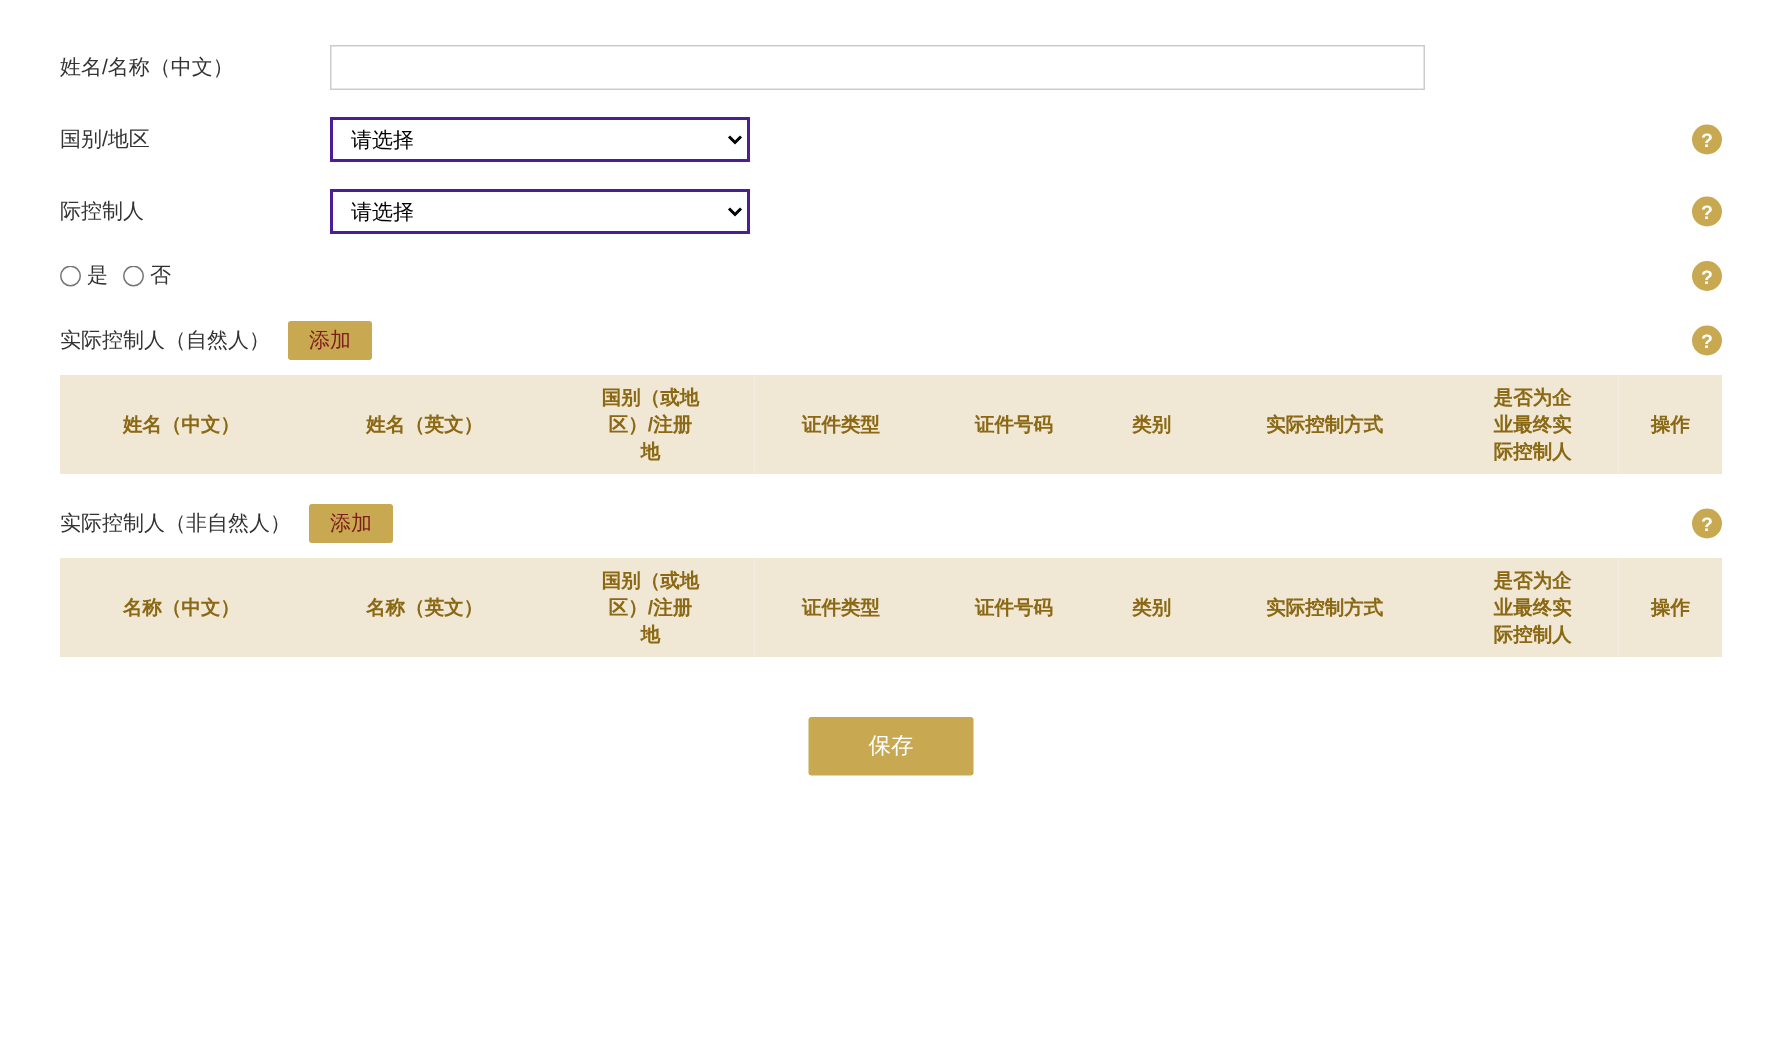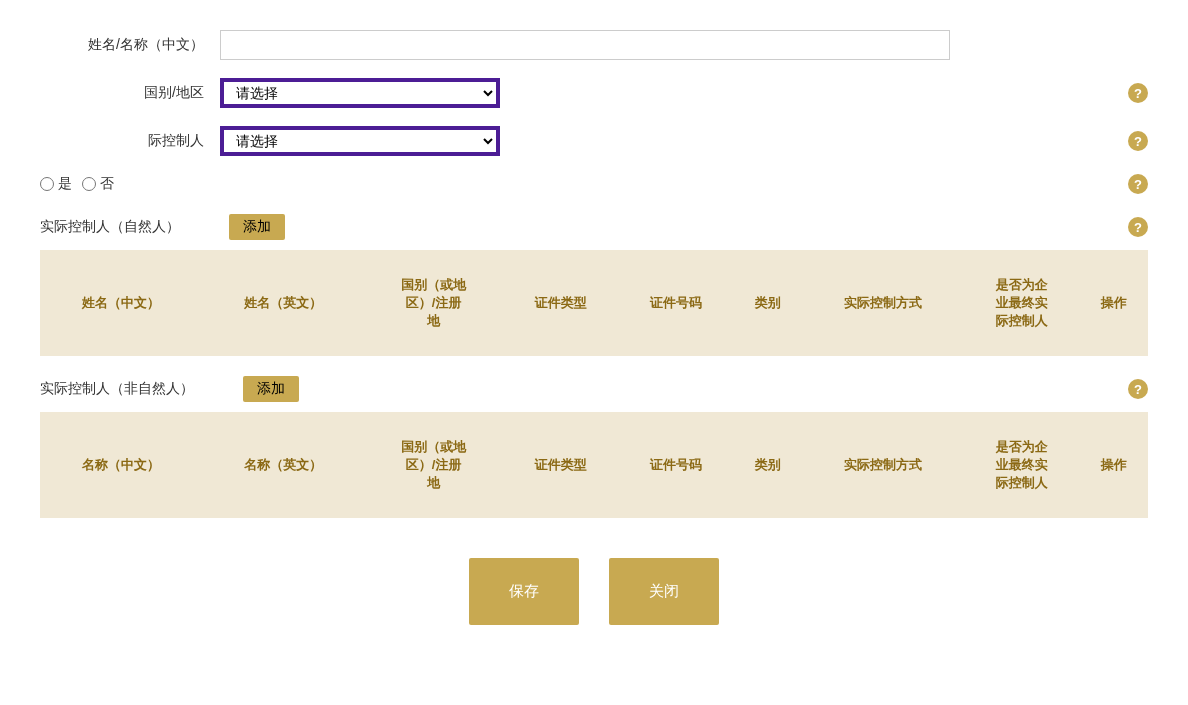--- a/index.html
+++ b/index.html
@@ -17,41 +17,41 @@
 
     .form-row {
       display: flex;
       align-items: center;
       margin-bottom: 18px;
       position: relative;
     }
 
     .form-label {
       width: 180px;
-      text-align: right;
+      text-align: left;
       padding-right: 16px;
       color: #333;
       font-size: 14px;
       flex-shrink: 0;
     }
 
     .form-input {
       flex: 1;
       max-width: 730px;
       height: 30px;
       border: 1px solid #ccc;
       padding: 0 8px;
       font-size: 14px;
       outline: none;
     }
 
     .form-select {
       width: 280px;
       height: 30px;
-      border: 4px solid #4c1d95;
+      border: 2px solid #4c1d95;
       padding: 0 8px;
       font-size: 14px;
       background: #fff;
       appearance: auto;
       outline: none;
     }
 
     .help-icon {
       width: 20px;
       height: 20px;
@@ -87,32 +87,31 @@
       cursor: pointer;
     }
 
     
     .section-header {
       display: flex;
       align-items: center;
       margin-bottom: 10px;
       margin-top: 20px;
       position: relative;
-      gap: 37px;
     }
 
     .section-title {
       font-size: 14px;
       color: #333;
       margin-right: 12px;
     }
 
     .add-btn {
       background: #c8a951;
-      color: #000000;
+      color: #7f1d1d;
       border: none;
       padding: 4px 14px;
       font-size: 14px;
       cursor: pointer;
       border-radius: 2px;
       font-family: inherit;
     }
 
     .section-help {
       width: 20px;
@@ -134,38 +133,38 @@
       width: 100%;
       border-collapse: collapse;
       margin-bottom: 20px;
     }
 
     .data-table th {
       background: #f0e8d5;
       color: #8b6914;
       font-size: 13px;
       font-weight: bold;
-      padding: 26px 6px;
+      padding: 6px 6px;
       text-align: center;
       border: none;
     }
 
     
     .bottom-buttons {
       display: flex;
       justify-content: center;
       gap: 30px;
       margin-top: 40px;
     }
 
     .action-btn {
       background: #c8a951;
       color: #fff;
       border: none;
-      padding: 24px 40px;
+      padding: 10px 40px;
       font-size: 15px;
       cursor: pointer;
       border-radius: 2px;
       font-family: inherit;
     }
   </style>
 </head>
 <body>
 
 <div class="form-section">
@@ -263,14 +262,13 @@
     </thead>
     <tbody>
       
     </tbody>
   </table>
 
 </div>
 
 <div class="bottom-buttons">
   <button class="action-btn">保存</button>
-  <button class="action-btn">关闭</button>
 </div>
 
 </body></html>

